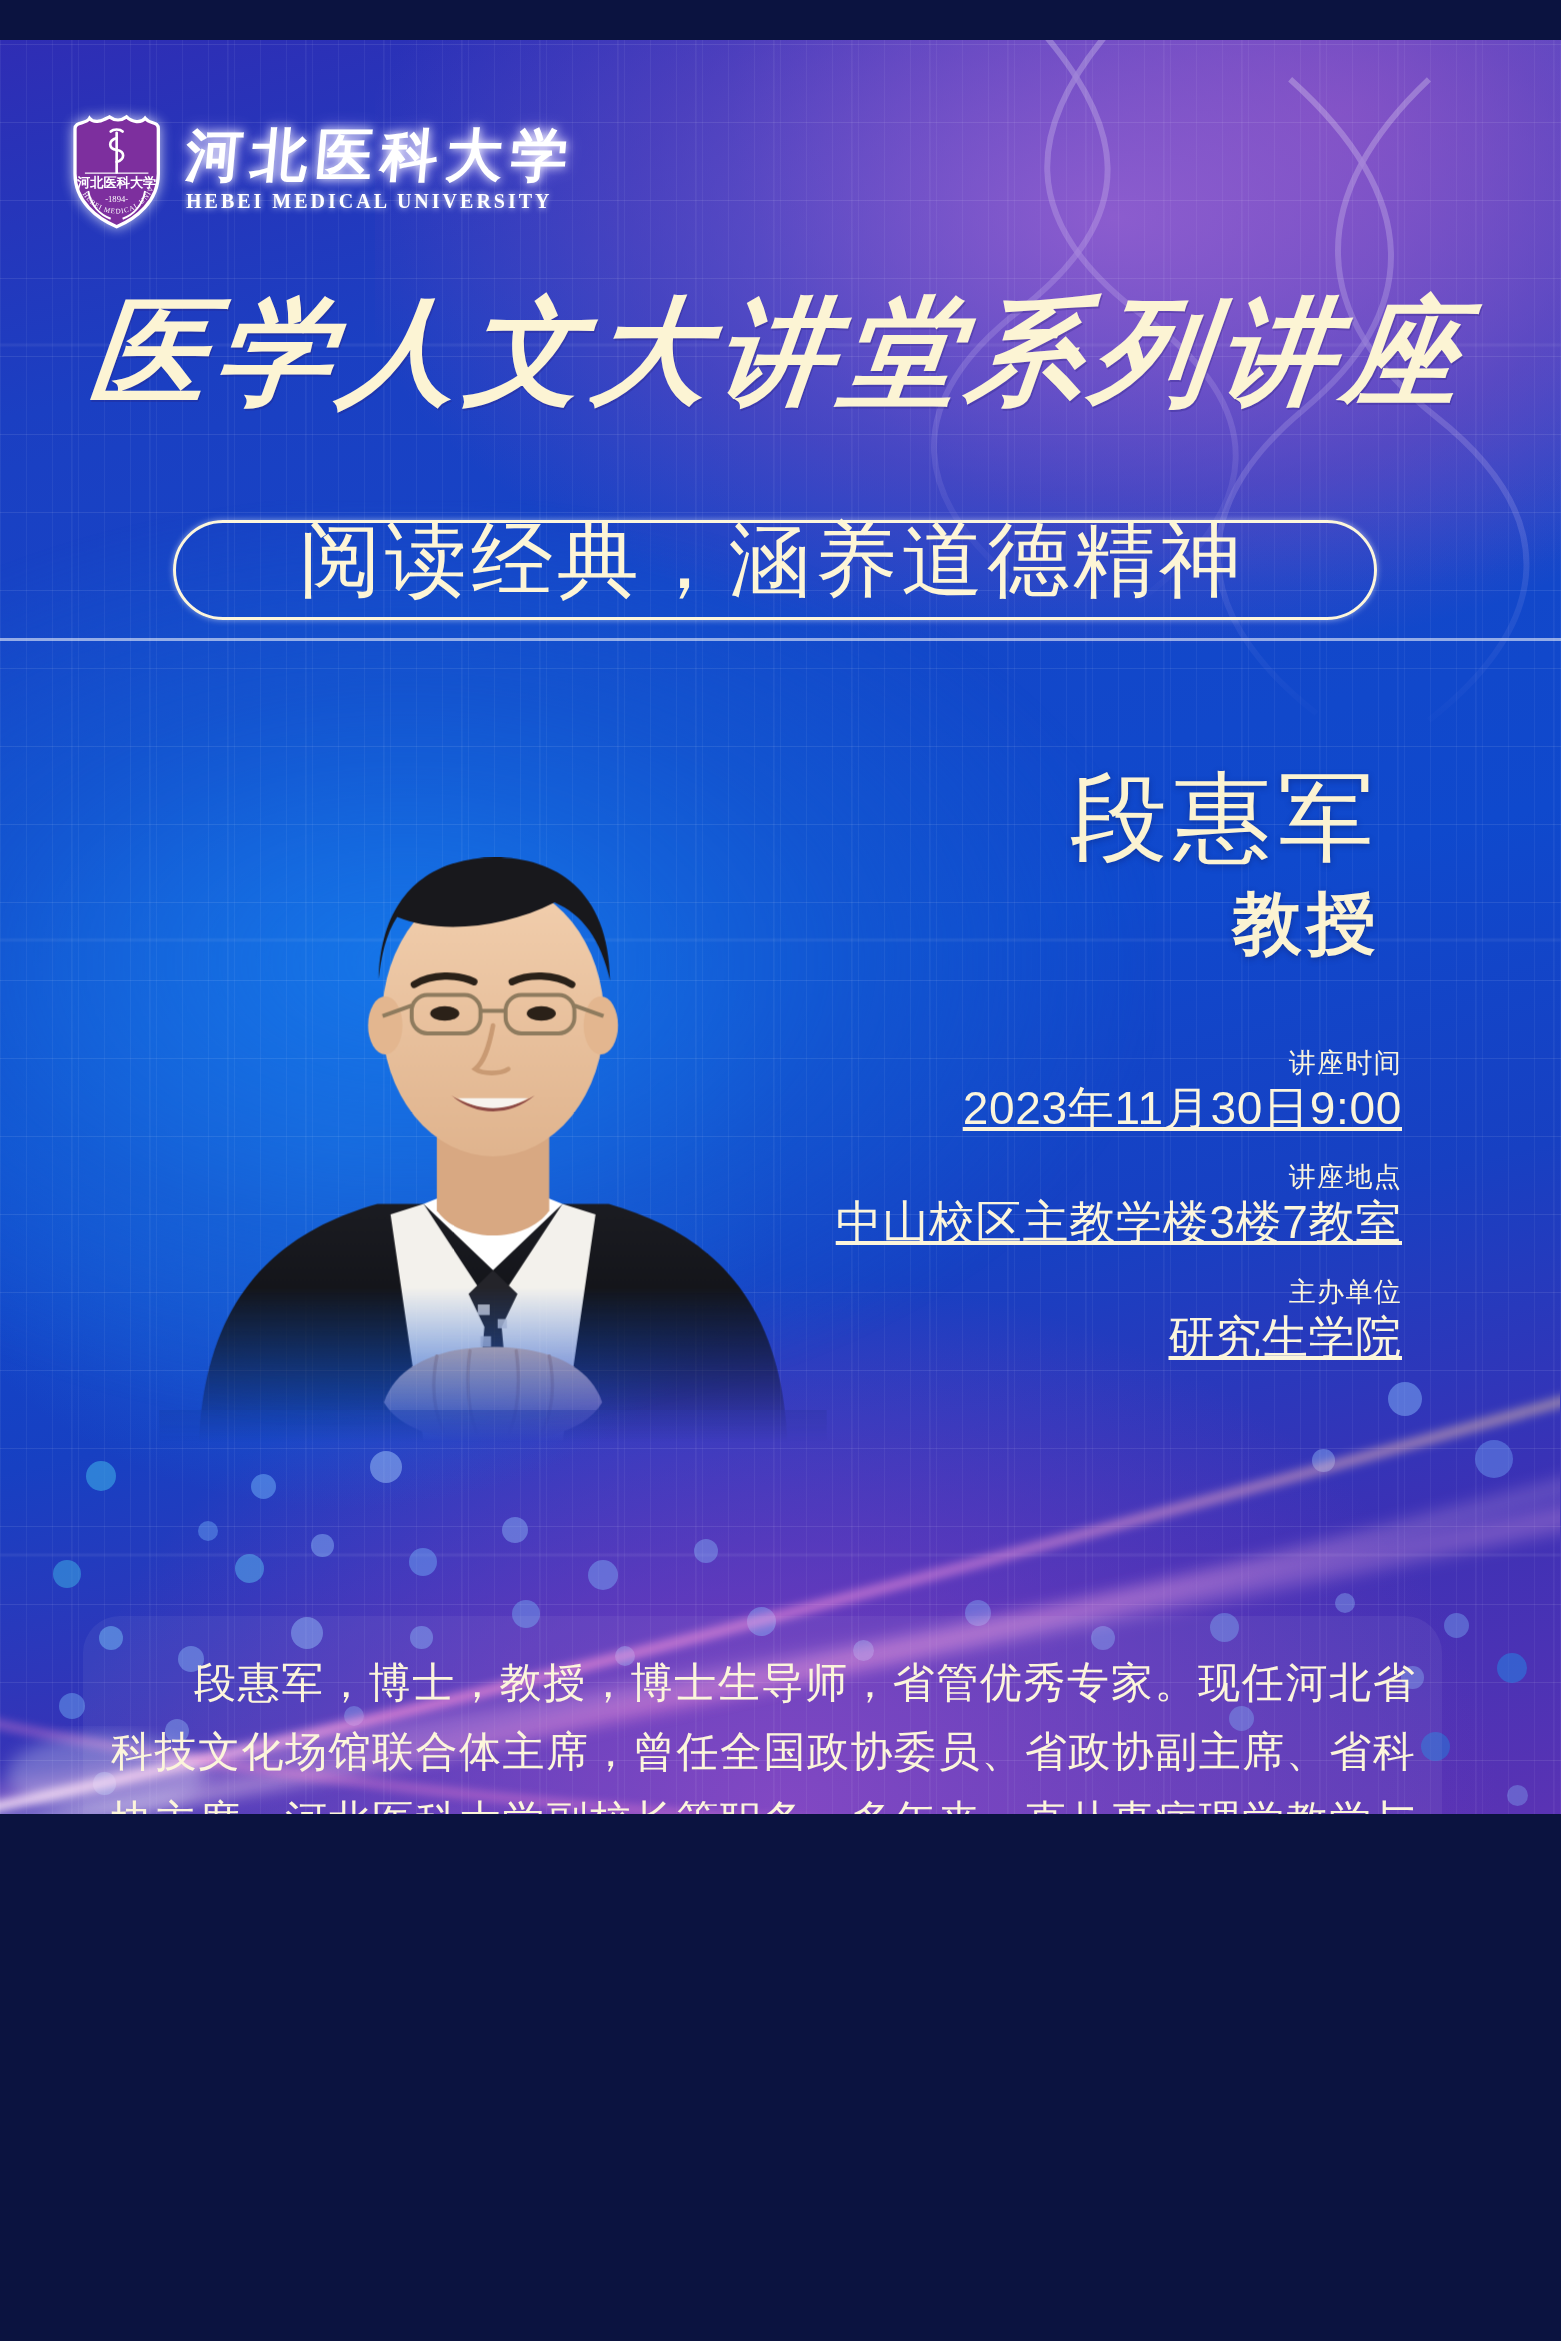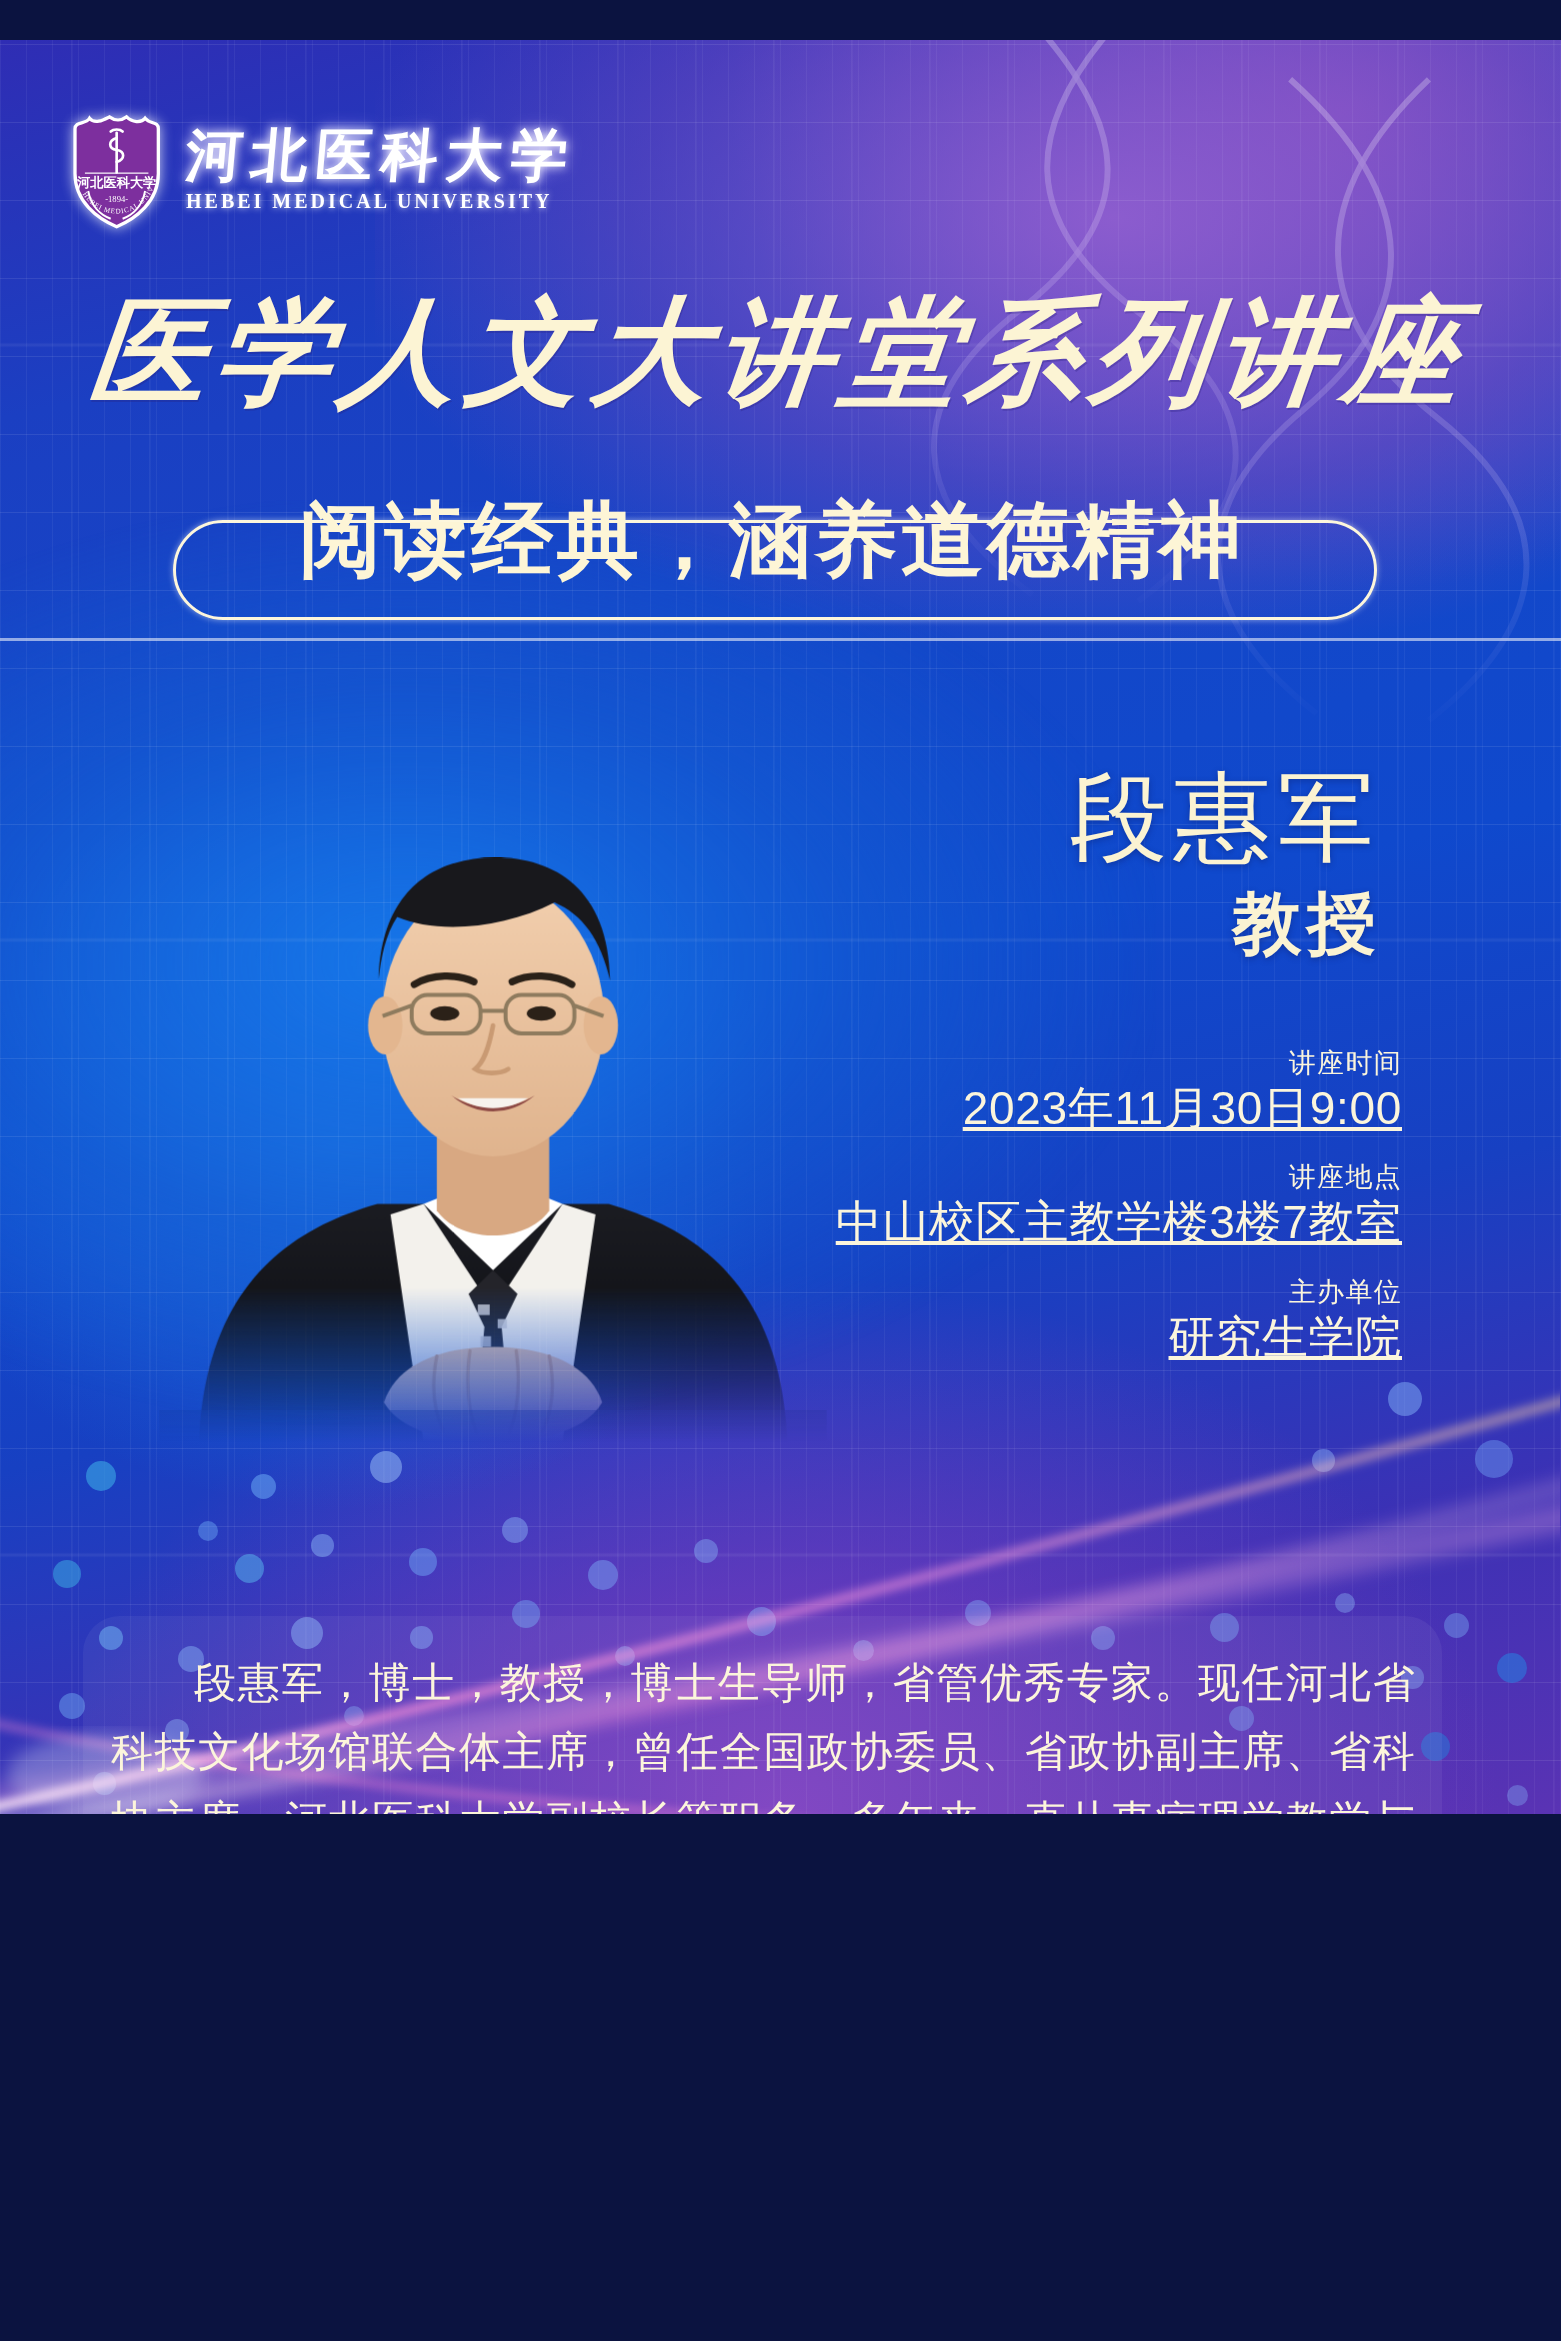--- a/index.html
+++ b/index.html
@@ -105,23 +105,23 @@
 
   
   .pill{
     position:absolute;left:173px;top:480px;
     width:1198px;height:94px;
     border:3.3px solid #fdf6dc;
     border-radius:53px;
     box-shadow:0 0 6.6px rgba(255,255,255,.5);
   }
   .pill-text{
-    position:absolute;left:173px;top:437px;width:1198px;height:127px;
+    position:absolute;left:173px;top:457px;width:1198px;height:127px;
     display:flex;align-items:center;justify-content:center;
-    font-size:82px;font-weight:700;color:#fdf5d6;letter-spacing:4px;
+    font-size:82px;font-weight:400;color:#fdf5d6;letter-spacing:4px;
     font-family:"Liberation Sans","DejaVu Sans",sans-serif;
   }
 
   
   .portrait{position:absolute;left:159px;top:701px;width:668px;height:701px;}
 
   
   .speaker-name{
     position:absolute;right:180px;top:714px;
     font-size:97px;font-weight:400;color:#fbf3d2;letter-spacing:6.6px;

